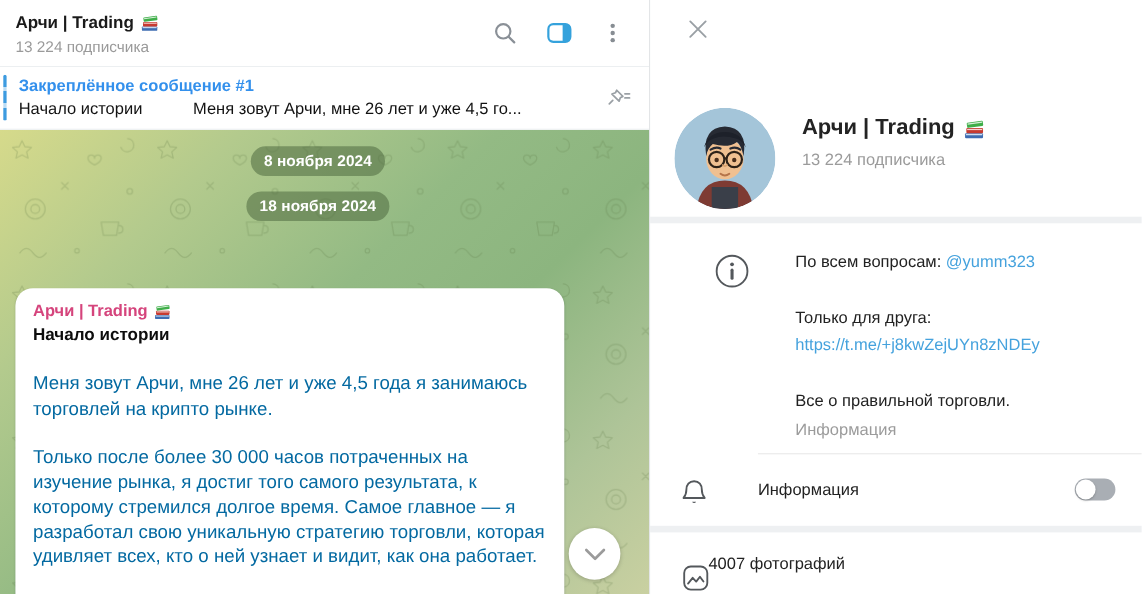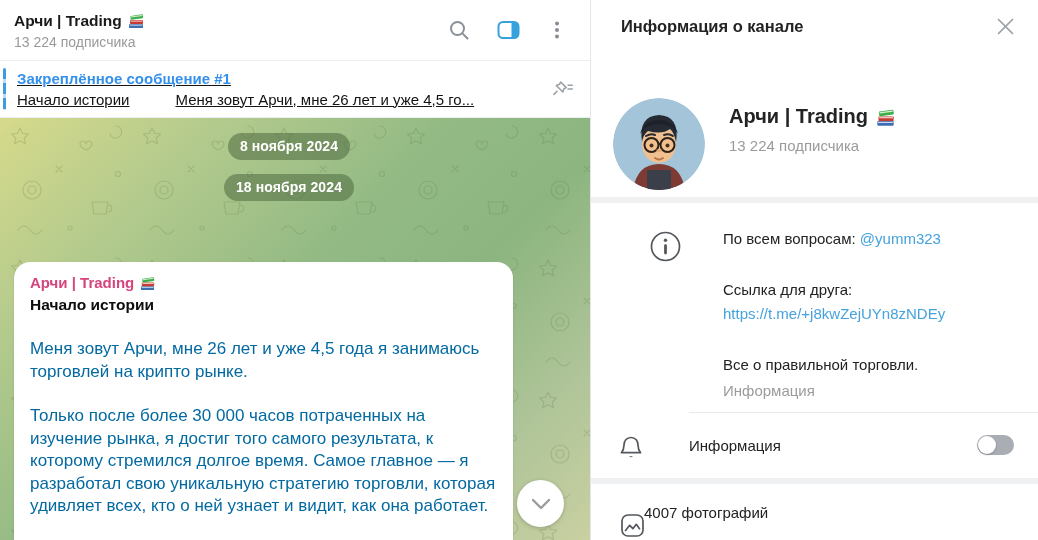--- a/index.html
+++ b/index.html
@@ -22,21 +22,21 @@
   .icon-btn{width:26px;height:26px;display:flex;align-items:center;justify-content:center;cursor:pointer;}
   
   .pinned-bar{
     height:57px;flex:0 0 57px;background:#fff;border-bottom:1px solid #eceff1;position:relative;
     display:flex;align-items:center;padding:0 14px 0 17px;z-index:3;cursor:pointer;
   }
   .pin-dash{
     position:absolute;left:3px;top:7px;bottom:7px;width:3px;border-radius:2px;
     background:repeating-linear-gradient(to bottom,#3d9be0 0 11px,rgba(61,155,224,.35) 11px 12px,rgba(61,155,224,.35) 12px 15px,#3d9be0 15px);
   }
-  .pinned-texts{flex:1;min-width:0;text-decoration:underline;}
+  .pinned-texts{flex:1;min-width:0;}
   .pinned-title{color:#3390ec;font-size:15px;font-weight:600;line-height:20px;}
   .pinned-preview{font-size:15px;color:#121212;line-height:21px;white-space:nowrap;overflow:hidden;}
   .pinned-preview .pv-title{margin-right:46px;}
   
   .chat-area{
     position:relative;flex:1;overflow:hidden;
     background:linear-gradient(135deg,#d6da8b 0%,#b3ca8d 22%,#93ba84 45%,#8cb57f 62%,#aec498 82%,#c9d0a1 100%);
   }
   .doodles{position:absolute;inset:0;width:100%;height:100%;}
   .date-pills{position:absolute;left:0;right:12px;top:15px;display:flex;flex-direction:column;align-items:center;gap:14px;z-index:2;}
@@ -204,21 +204,20 @@
         <svg width="20" height="12" viewBox="0 0 20 12" fill="none" stroke="#9b9b9b" stroke-width="2.4" stroke-linecap="round" stroke-linejoin="round">
           <polyline points="2,2 10,10 18,2"></polyline>
         </svg>
       </div>
     </div>
   </div>
 
   <aside class="right-pane">
 
     <div class="info-header">
-      <div class="info-title">Информация о канале</div>
       <div class="icon-btn">
         <svg width="19" height="19" viewBox="0 0 19 19" stroke="#9aa0a5" stroke-width="1.7" stroke-linecap="round">
           <line x1="2.5" y1="2.5" x2="16.5" y2="16.5"></line>
             <line x1="16.5" y1="2.5" x2="2.5" y2="16.5"></line>
         </svg>
       </div>
     </div>
 
     <div class="profile">
       <div class="avatar">
@@ -270,21 +269,21 @@
 
     <div class="about">
       <div class="about-icon">
         <svg width="31" height="31" viewBox="0 0 31 31" fill="none">
           <circle cx="15.5" cy="15.5" r="14" stroke="#54585c" stroke-width="1.7"></circle>
           <circle cx="15.5" cy="9.3" r="1.7" fill="#54585c"></circle>
           <rect x="14.1" y="13.2" width="2.8" height="10.2" rx="1.4" fill="#54585c"></rect>
         </svg>
       </div>
       <p><span>По всем вопросам: </span><a>@yumm323</a></p>
-      <p><span>Ссылка для друга:</span><br><a>https://t.me/+j8kwZejUYn8zNDEy</a></p>
+      <p><span>Только для друга:</span><br><a>https://t.me/+j8kwZejUYn8zNDEy</a></p>
       <p style="margin-bottom:0"><span>Все о правильной торговли.</span></p>
       <div class="caption">Информация</div>
     </div>
 
     <div class="inset-divider"></div>
 
     <div class="notif-row">
       <div class="notif-icon">
         <svg width="28" height="28" viewBox="0 0 28 28" fill="none" stroke="#54585c" stroke-width="1.7" stroke-linecap="round" stroke-linejoin="round">
           <path d="M14 4.5 c-4.6 0 -7 3.4 -7 7.5 c0 4.5 -1.6 6.5 -2.6 7.7 h19.2 c-1 -1.2 -2.6 -3.2 -2.6 -7.7 c0 -4.1 -2.4 -7.5 -7 -7.5 z"></path>

